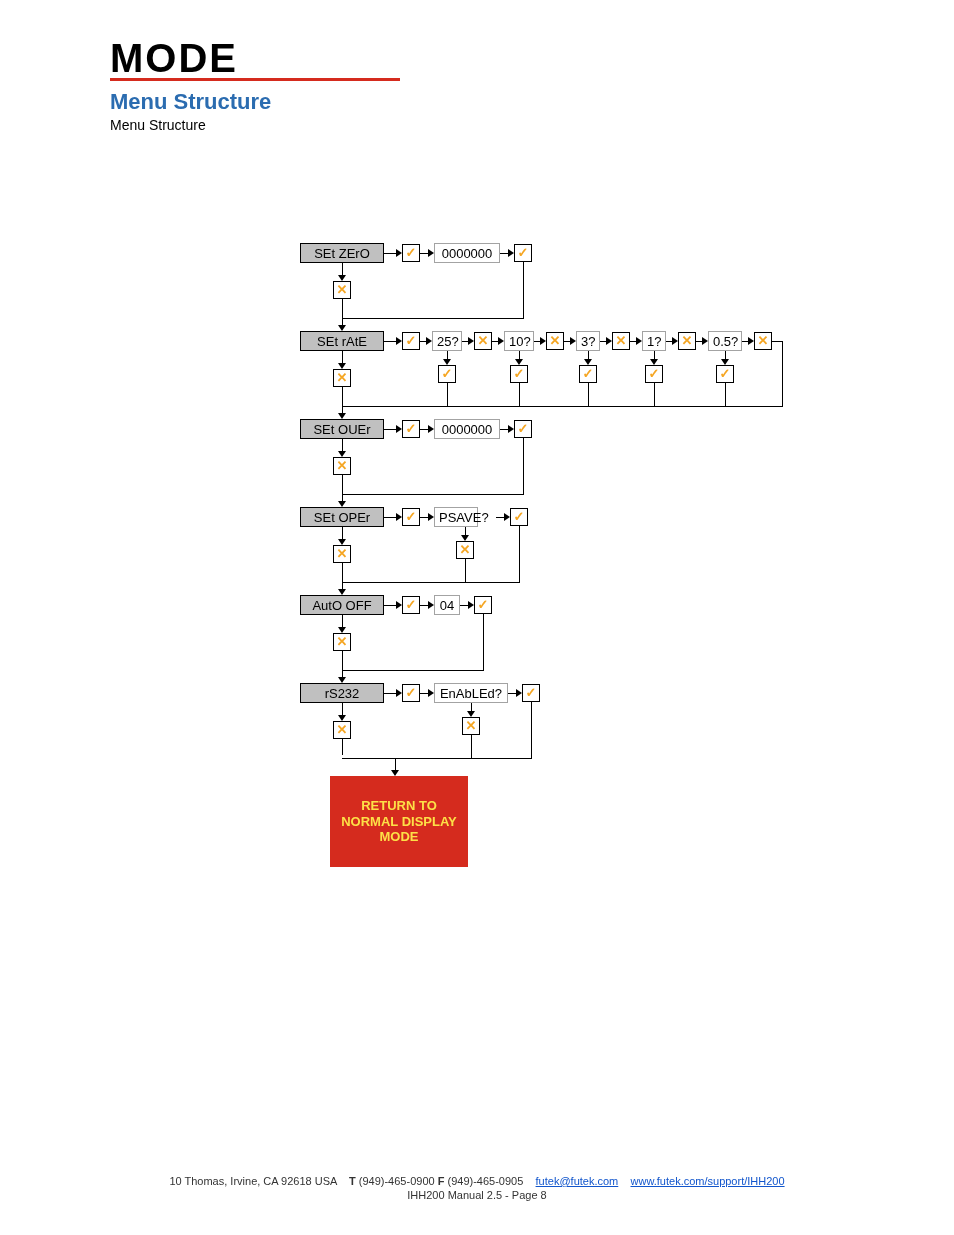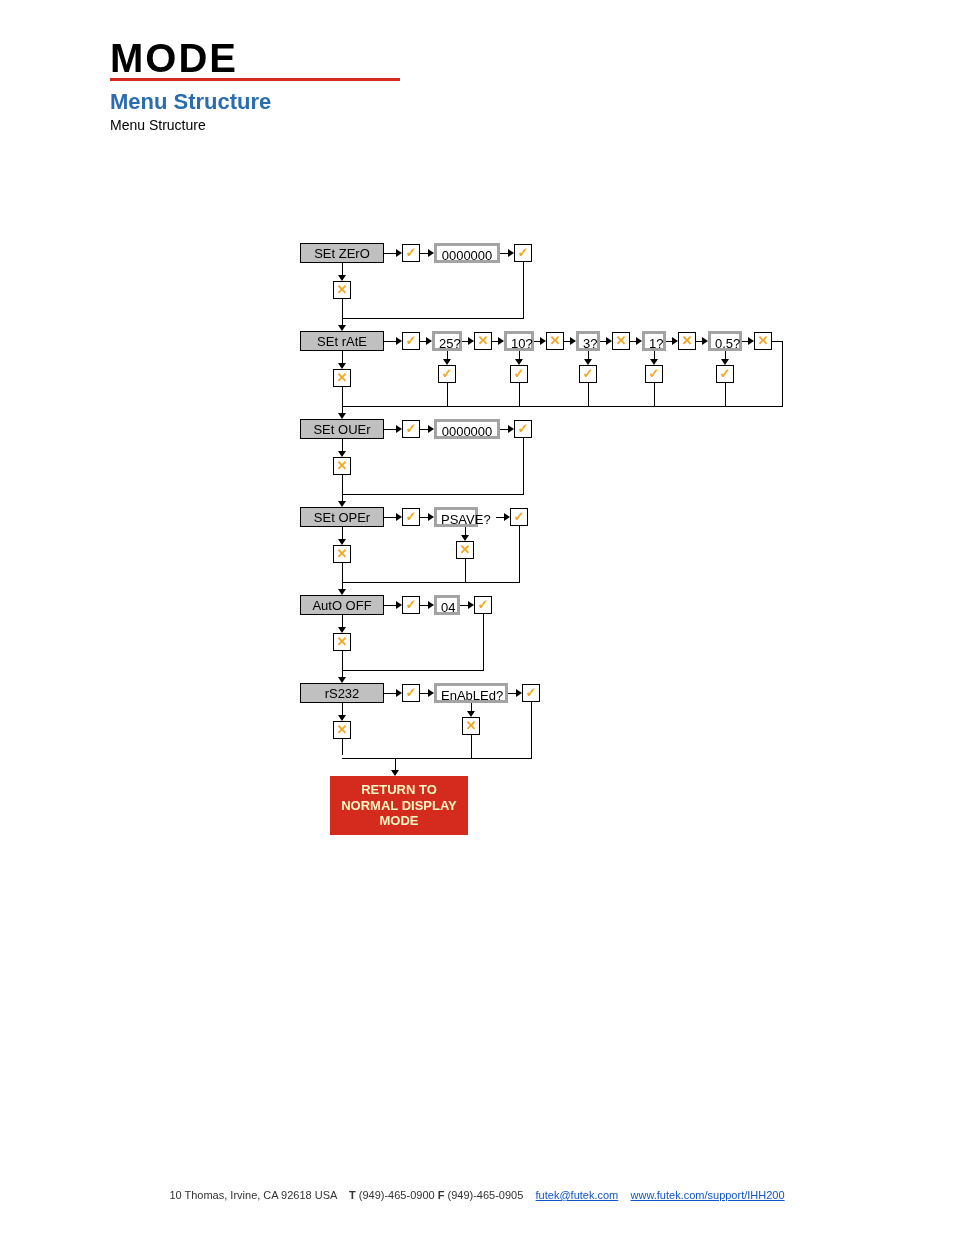--- a/index.html
+++ b/index.html
@@ -71,21 +71,21 @@
   }
   .menu-box {
     background: #c0c0c0;
     border: 1px solid #000;
     width: 84px;
     height: 20px;
     line-height: 15px;
   }
   .val-box {
     background: #fff;
-    border: 3px solid #a3a3a3;
+    border: 1px solid #a3a3a3;
     height: 20px;
     line-height: 15px;
   }
   .icon-box {
     border: 1px solid #000;
     width: 18px;
     height: 18px;
     font-size: 13px;
     font-weight: 900;
     line-height: 14px;
@@ -109,26 +109,26 @@
   .arrow-d {
     position: absolute;
     width: 0; height: 0;
     border-left: 4px solid transparent;
     border-right: 4px solid transparent;
     border-top: 6px solid #000;
   }
   .return-box {
     position: absolute;
     background: #d52b1e;
-    color: #fef9c3;
+    color: #fde047;
     font-weight: 900;
     font-size: 13px;
     text-align: center;
     width: 130px;
-    padding: 6px 4px;
+    padding: 22px 4px;
     line-height: 1.2;
   }
   .footer {
     position: absolute;
     bottom: 34px;
     left: 0;
     width: 954px;
     text-align: center;
     font-size: 11px;
     color: #333;
@@ -346,15 +346,16 @@
       &nbsp;&nbsp;
       <b>T</b>
       <span>(949)-465-0900</span>
       <b>F</b>
       <span>(949)-465-0905</span>
       &nbsp;&nbsp;
       <a href="#">futek@futek.com</a>
       &nbsp;&nbsp;
       <a href="#">www.futek.com/support/IHH200</a>
     </div>
+    <div class="line2">IHH200 Manual 2.5 - Page  8</div>
   </div>
 
 </div>
 
 </body></html>

